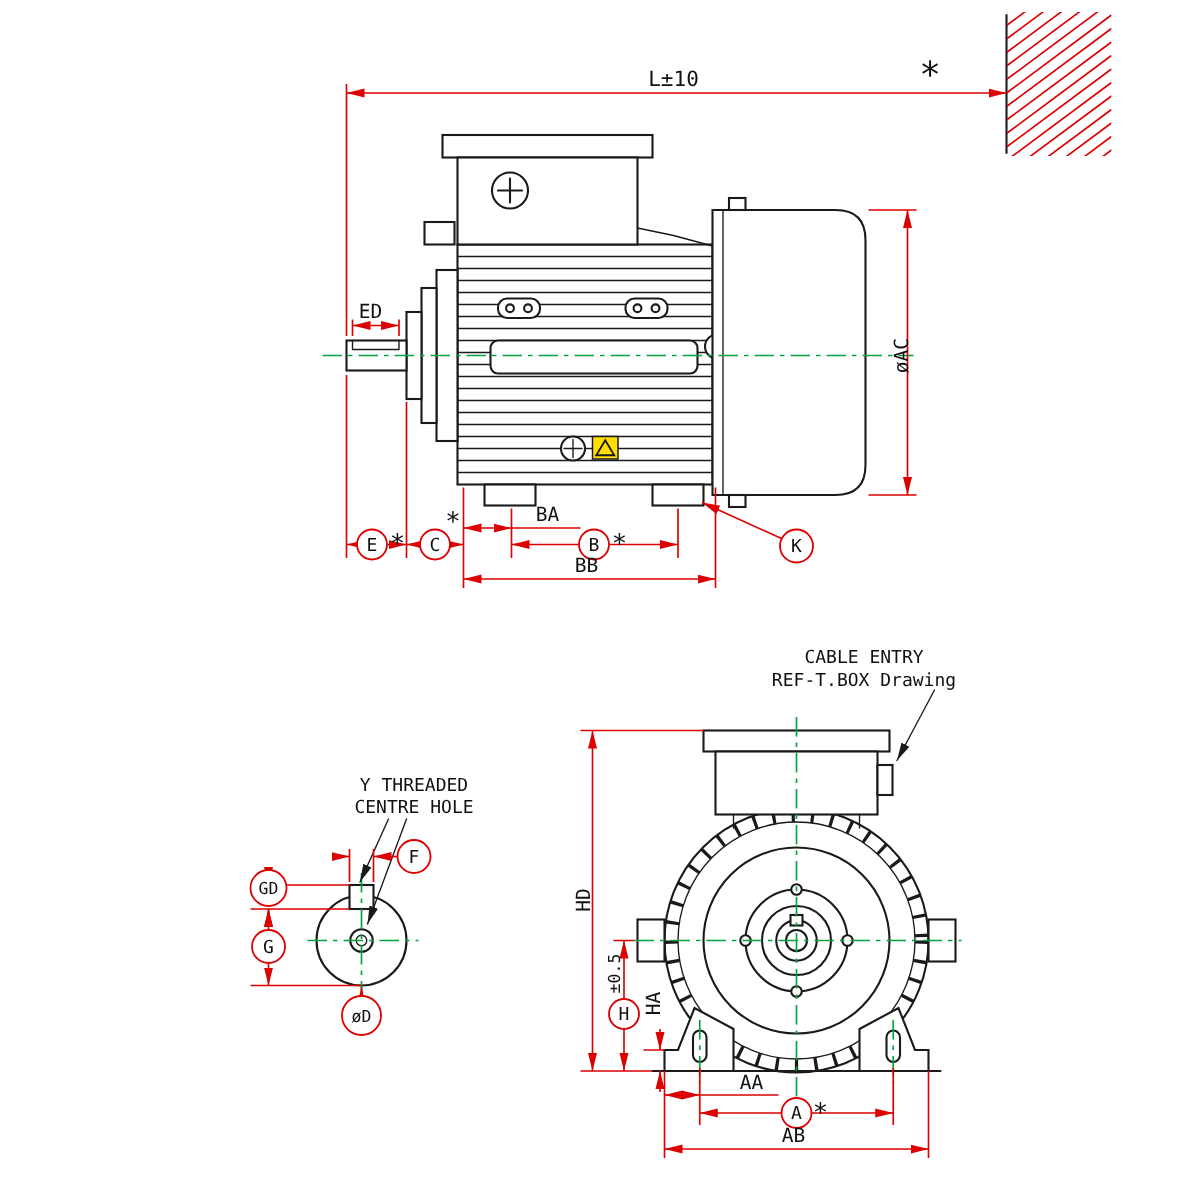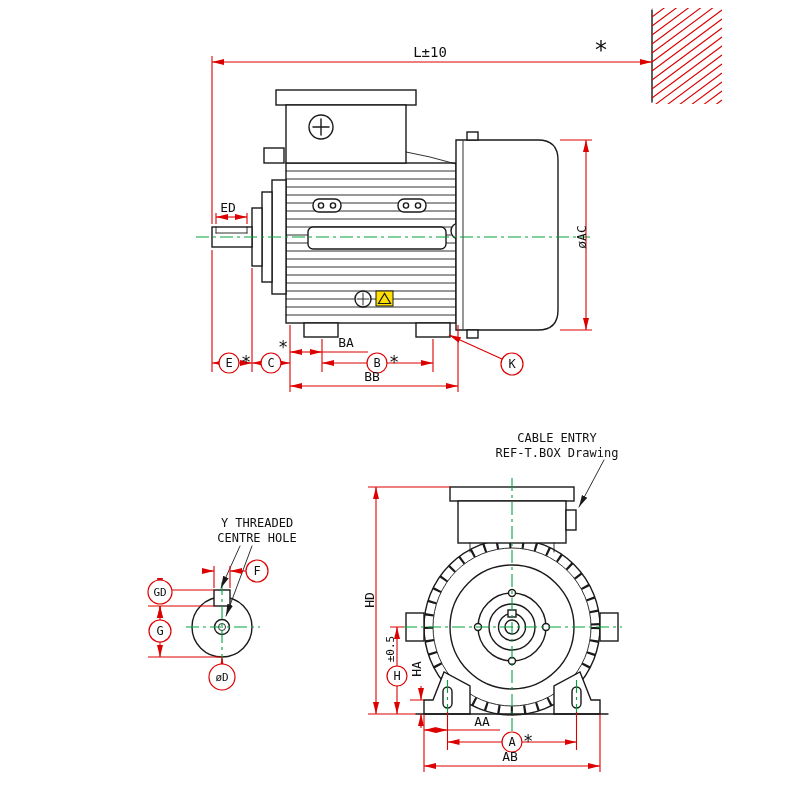--- a/index.html
+++ b/index.html
@@ -3,21 +3,21 @@
 <meta charset="utf-8">
 <style>
   :root{
     --line:#1a1a1a;
     --dimension:#dd0000;
     --centerline:#00a33c;
     --warning:#ffdf00;
     --paper:#ffffff;
   }
   html,body{margin:0;padding:0;background:var(--paper);}
-  .stage{width:668px;height:800px;background:var(--paper);}
+  .stage{width:668px;height:800px;background:var(--paper);margin-left:19px;}
   svg{display:block;}
   svg text{font-family:"DejaVu Sans Mono","Liberation Mono",monospace;fill:#111;}
   .bl{stroke:var(--line);stroke-width:1.4;fill:none;stroke-linecap:round;}
   .blf{stroke:var(--line);stroke-width:1.4;fill:#fff;}
   .thin{stroke-width:0.9;}
   .rd{stroke:var(--dimension);stroke-width:1.1;fill:none;}
   .rdc{stroke:var(--dimension);stroke-width:1.2;fill:#fff;}
   .gn{stroke:var(--centerline);stroke-width:1.1;fill:none;stroke-dasharray:13 4 3 4;}
   .t11{font-size:11px;} .t12{font-size:12px;} .t13{font-size:13px;} .t14{font-size:14px;}
   .t17{font-size:17px;} .t24{font-size:24px;}

